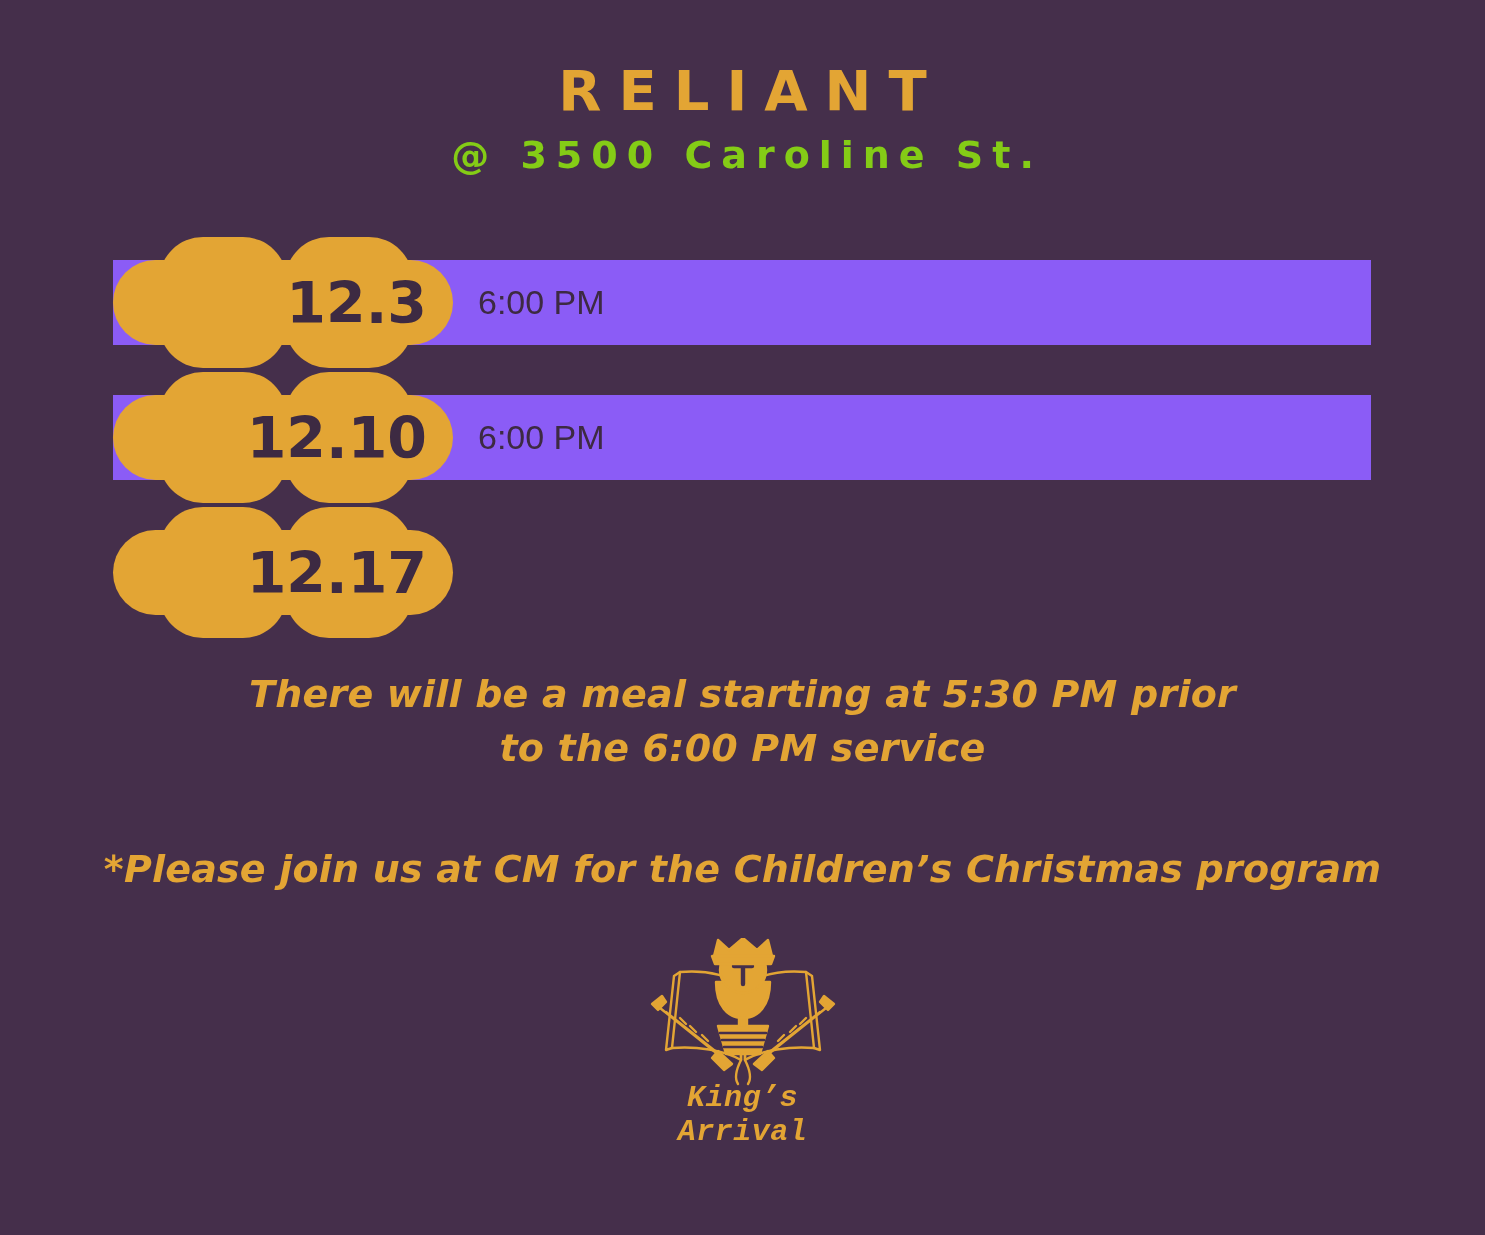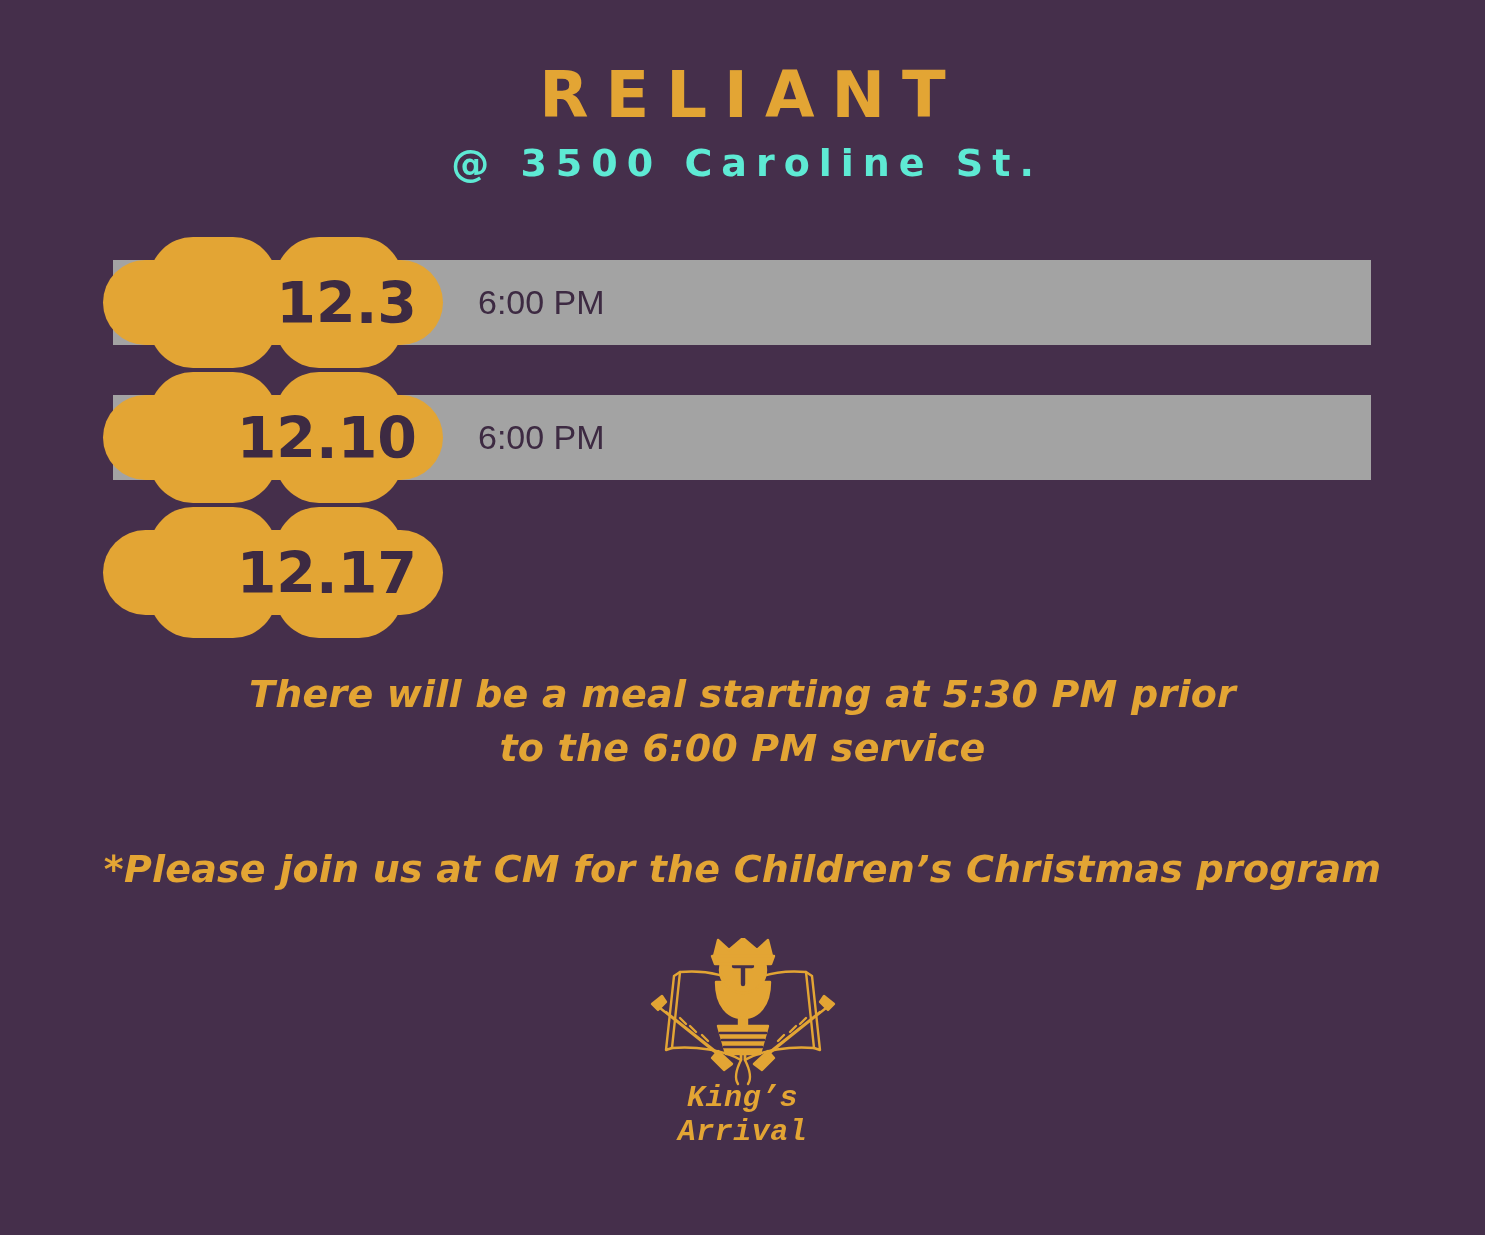--- a/index.html
+++ b/index.html
@@ -24,34 +24,34 @@
   
   .header {
     position: absolute;
     top: 62px;
     left: 0;
     width: 1485px;
     text-align: center;
   }
   .title {
     font-family: "DejaVu Sans", sans-serif;
-    font-size: 64px;
+    font-size: 56px;
     font-weight: 700;
     letter-spacing: 17px;
     color: #E3A534;
     line-height: 1.05;
     text-indent: 17px;
   }
   .subtitle {
     margin-top: 14px;
     font-family: "DejaVu Sans", sans-serif;
     font-size: 38px;
     font-weight: 700;
     letter-spacing: 9px;
-    color: #5eead4;
+    color: #84cc16;
     line-height: 1.1;
     text-indent: 9px;
   }
 
   
   .schedule {
     position: absolute;
     top: 260px;
     left: 0;
     width: 1485px;
@@ -62,40 +62,40 @@
     margin-bottom: 50px;
   }
   .row:last-child { margin-bottom: 0; }
 
   .bar {
     position: absolute;
     left: 113px;
     top: 0;
     width: 1258px;
     height: 85px;
-    background: #a3a3a3;
+    background: #8b5cf6;
   }
   .bar-label {
     position: absolute;
     left: 365px;
     top: 0;
     height: 85px;
     display: flex;
     align-items: center;
     font-family: "Liberation Sans", sans-serif;
     font-size: 34px;
     font-weight: 400;
     color: #3D2A42;
     white-space: nowrap;
   }
 
   
   .badge {
     position: absolute;
-    left: 103px;
+    left: 113px;
     top: -23px;
     width: 340px;
     height: 131px;
   }
   .badge .lobe {
     position: absolute;
     background: #E3A534;
   }
   
   .badge .lobe-main {

